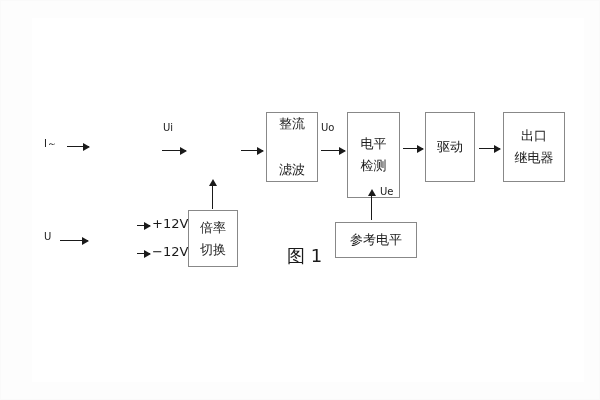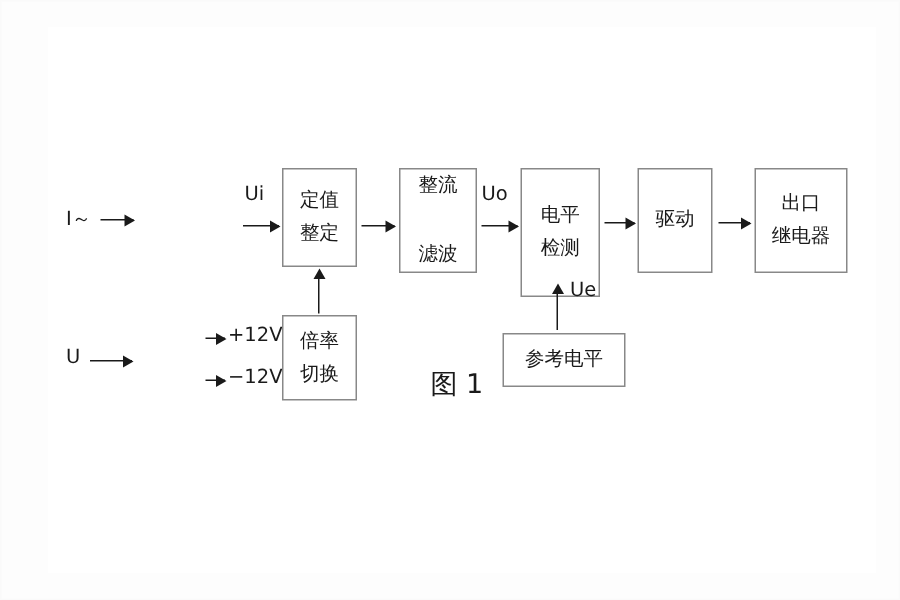--- a/index.html
+++ b/index.html
@@ -52,21 +52,21 @@
   }
   .box.two-line .line { padding: 4px 0; }
   .box .line.spaced { letter-spacing: 5px; text-indent: 5px; }
 
   .label {
     position: absolute;
     color: #1a1a1a;
     font-size: 13px;
     white-space: nowrap;
   }
-  .label.sig { font-size: 13px; }
+  .label.sig { font-size: 10px; }
   .label.cap { font-size: 18px; }
 
   
   .harrow {
     position: absolute;
     height: 0;
     border-top: 1.4px solid #1a1a1a;
   }
   .harrow::after {
     content: "";
@@ -107,24 +107,20 @@
   <div id="inner-plate"></div>
 
   <div class="label sig" style="left:44px; top:137px;">I～</div>
 
   <div class="harrow" style="left:67px; top:146px; width:22px;"></div>
 
 
   <div class="label sig" style="left:163px; top:122px;">Ui</div>
   <div class="harrow" style="left:162px; top:150px; width:24px;"></div>
 
-  <div class="box two-line" style="left:188px; top:112px; width:50px; height:66px;">
-    <span class="line">定值</span>
-    <span class="line">整定</span>
-  </div>
 
   <div class="harrow" style="left:241px; top:150px; width:22px;"></div>
 
   <div class="box two-line" style="left:266px; top:112px; width:52px; height:70px;justify-content:space-between;">
     <span class="line">整流</span>
     <span class="line">滤波</span>
   </div>
 
   <div class="label sig" style="left:321px; top:122px;">Uo</div>
   <div class="harrow" style="left:321px; top:150px; width:24px;"></div>

